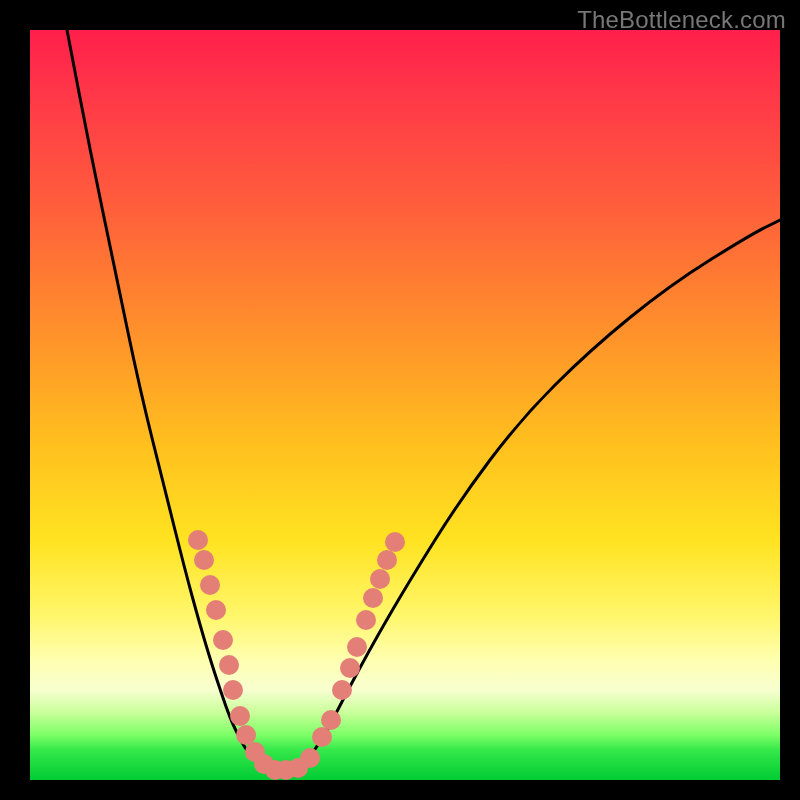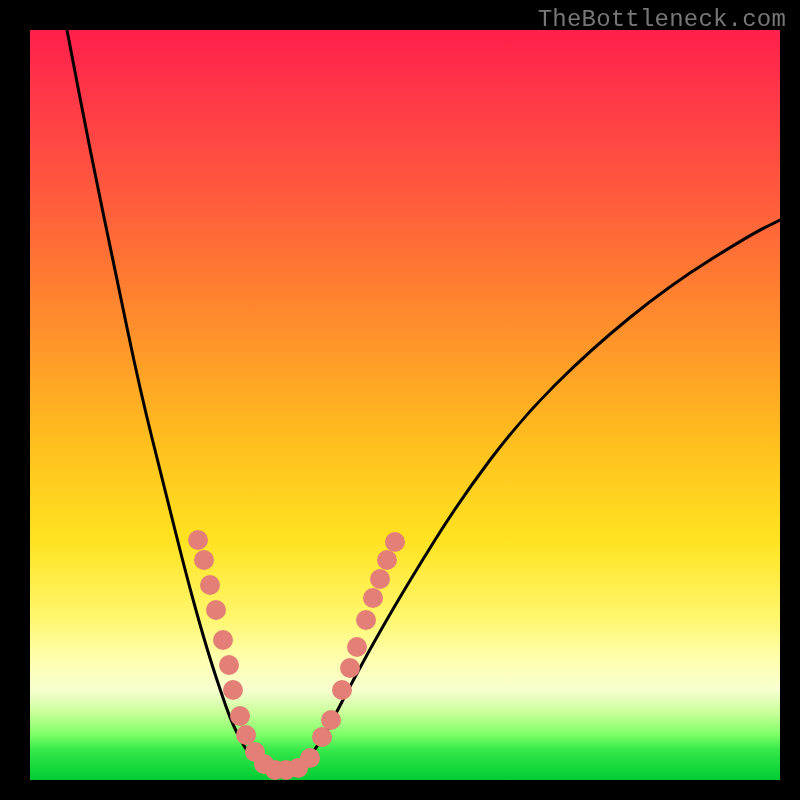--- a/index.html
+++ b/index.html
@@ -44,21 +44,20 @@
     );
   }
   .watermark {
     position: absolute;
     top: 6px;
     right: 14px;
     color: #777;
     font-size: 24px;
     letter-spacing: 0.2px;
     user-select: none;
-    font-family: Liberation Mono, monospace;
   }
   svg.curve {
     position: absolute;
     left: 0;
     top: 0;
     width: 750px;
     height: 750px;
   }
   .curve path {
     stroke: #000;

